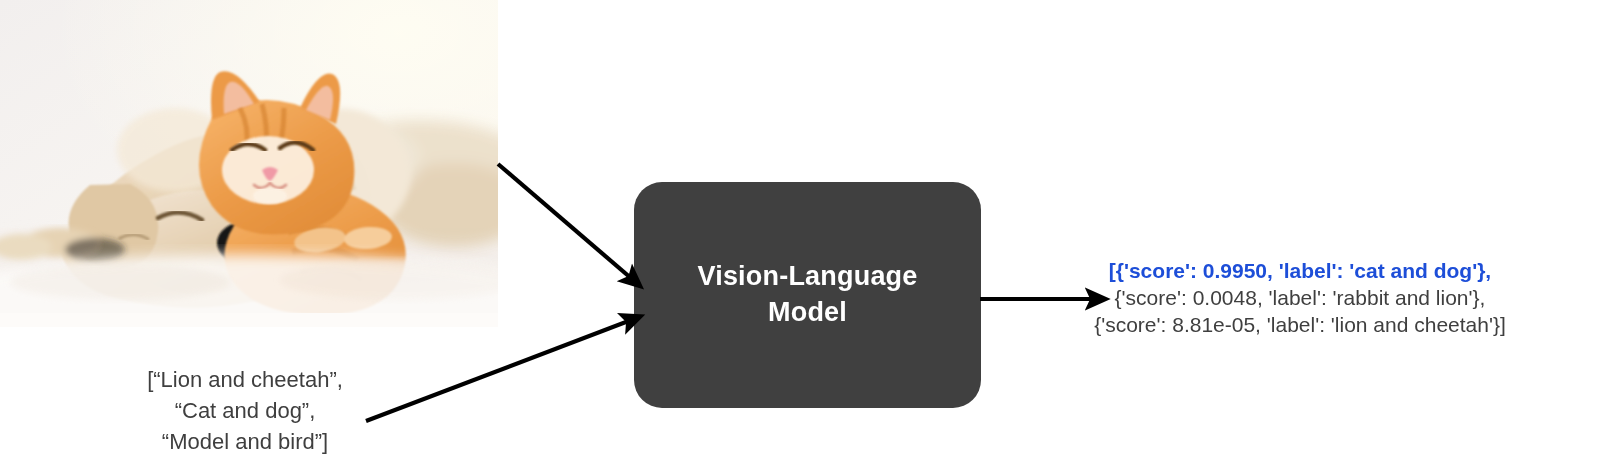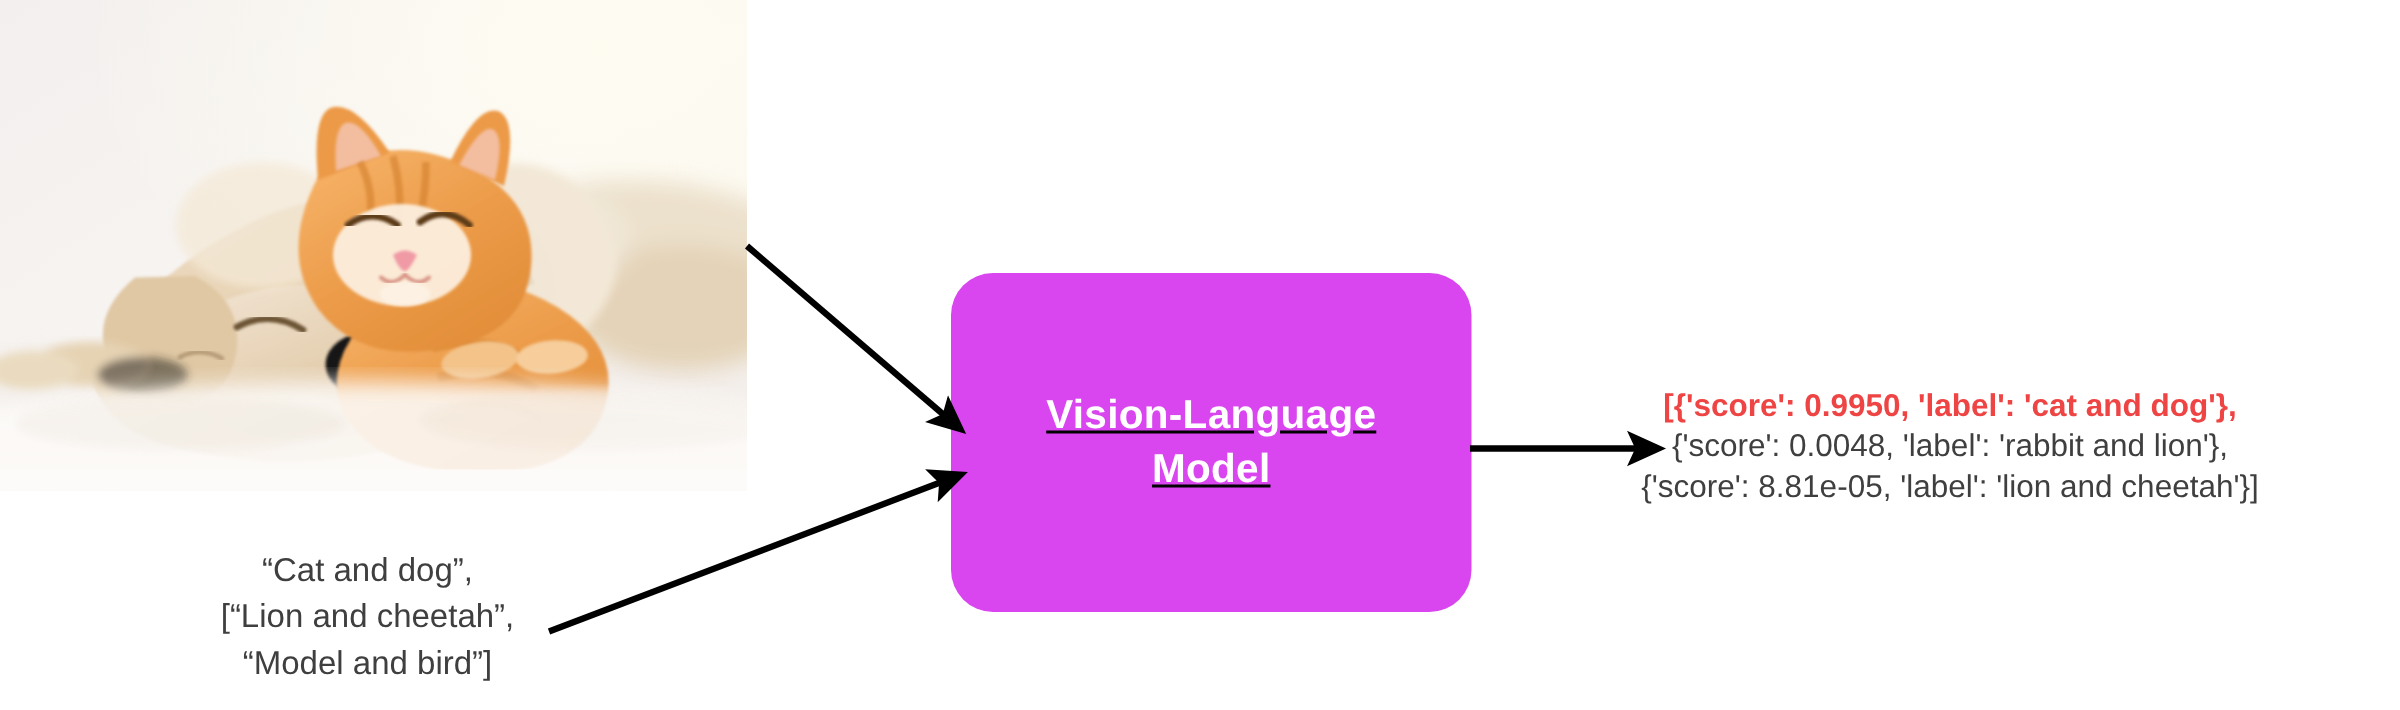--- a/index.html
+++ b/index.html
@@ -48,21 +48,21 @@
 
   
   .output-block{
     position:absolute;left:1040px;top:257px;width:520px;
     text-align:center;
     color:#3f3f3f;
     font-size:21px;
     line-height:27px;
   }
   .output-line{white-space:pre;}
-  .output-line.top{font-weight:bold;color:#ef4444;}
+  .output-line.top{font-weight:bold;color:#1d4ed8;}
 
   
   .arrows{position:absolute;left:0;top:0;width:1600px;height:473px;pointer-events:none;}
 </style>
 </head>
 <body>
 
 <div class="canvas">
 
   <div class="photo">
@@ -193,26 +193,26 @@
       <g opacity="0.9">
         <ellipse cx="250" cy="300" rx="320" ry="46" fill="#fcfaf8" filter="url(#softer)"></ellipse>
         <ellipse cx="120" cy="282" rx="110" ry="18" fill="#f4efe9" filter="url(#soft)" opacity="0.7"></ellipse>
         <ellipse cx="400" cy="280" rx="120" ry="20" fill="#f5f0ea" filter="url(#soft)" opacity="0.6"></ellipse>
       </g>
       <rect x="0" y="313" width="498" height="14" fill="#fdfbf9"></rect>
     </svg>
   </div>
 
   <div class="prompt-list">
+    <div class="prompt-line">[“Lion and cheetah”,</div>
     <div class="prompt-line">“Cat and dog”,</div>
-    <div class="prompt-line">[“Lion and cheetah”,</div>
     <div class="prompt-line">“Model and bird”]</div>
   </div>
 
-  <div class="model-box" style="background: #d946ef; text-decoration: underline;">
+  <div class="model-box" style="background: #404040;">
     <div class="model-box-label" style="color: rgb(255, 255, 255);">Vision-Language
 Model</div>
   </div>
 
   <div class="output-block">
     <div class="output-line top">[{'score': 0.9950, 'label': 'cat and dog'},</div>
     <div class="output-line">{'score': 0.0048, 'label': 'rabbit and lion'},</div>
     <div class="output-line">{'score': 8.81e-05, 'label': 'lion and cheetah'}]</div>
   </div>
 

